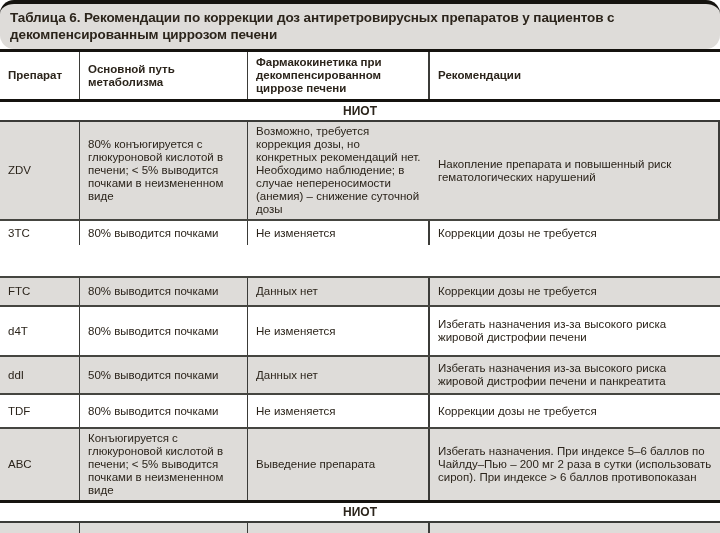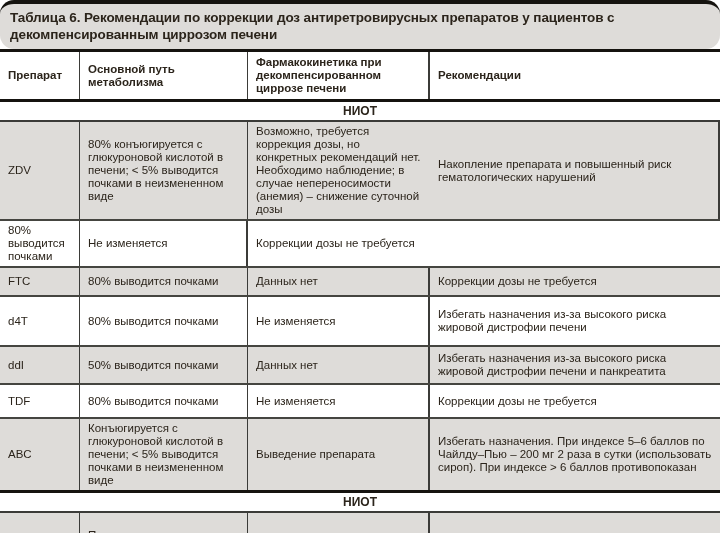--- a/index.html
+++ b/index.html
@@ -78,21 +78,21 @@
     font-size:11.5px;
     line-height:13px;
     padding:3px 6px 3px 8px;
     white-space:pre-line;
   }
   .cell.c1,.cell.c2{border-right:1px solid var(--thin);}
   .cell.c3{border-right:2px solid var(--thin);}
   
   .section-0 .rows .drug-row:nth-child(1){min-height:70px;}
   .section-0 .rows .drug-row:nth-child(2){min-height:26px;}
-  .section-0 .rows .drug-row:nth-child(3){min-height:29px;}
+  .section-0 .rows .drug-row:nth-child(3){min-height:29px;margin-top:31px;}
   .section-0 .rows .drug-row:nth-child(4){min-height:50px;}
   .section-0 .rows .drug-row:nth-child(5){min-height:38px;}
   .section-0 .rows .drug-row:nth-child(6){min-height:34px;}
   .section-0 .rows .drug-row:nth-child(7){min-height:70px;}
   .section-1 .rows .drug-row:nth-child(1){min-height:58px;}
 </style>
 </head>
 <body>
 
 <div class="page">
@@ -111,20 +111,21 @@
       <span class="section-label">НИОТ</span>
     </div>
     <div class="rows">
           <div class="drug-row">
     <div class="cell c1">ZDV</div>
     <div class="cell c2">80% конъюгируется с глюкуроновой кислотой в печени; &lt; 5% выводится почками в неизмененном виде</div>
     <div class="cell c4">Возможно, требуется коррекция дозы, но конкретных рекомендаций нет. Необходимо наблюдение; в случае непереносимости (анемия) – снижение суточной дозы</div>
     <div class="cell c3">Накопление препарата и повышенный риск гематологических нарушений</div>
   </div>
           <div class="drug-row">
+    <div class="cell c1">3TC</div>
     <div class="cell c2">80% выводится почками</div>
     <div class="cell c3">Не изменяется</div>
     <div class="cell c4">Коррекции дозы не требуется</div>
   </div>
           <div class="drug-row">
     <div class="cell c1">FTC</div>
     <div class="cell c2">80% выводится почками</div>
     <div class="cell c3">Данных нет</div>
     <div class="cell c4">Коррекции дозы не требуется</div>
   </div>

